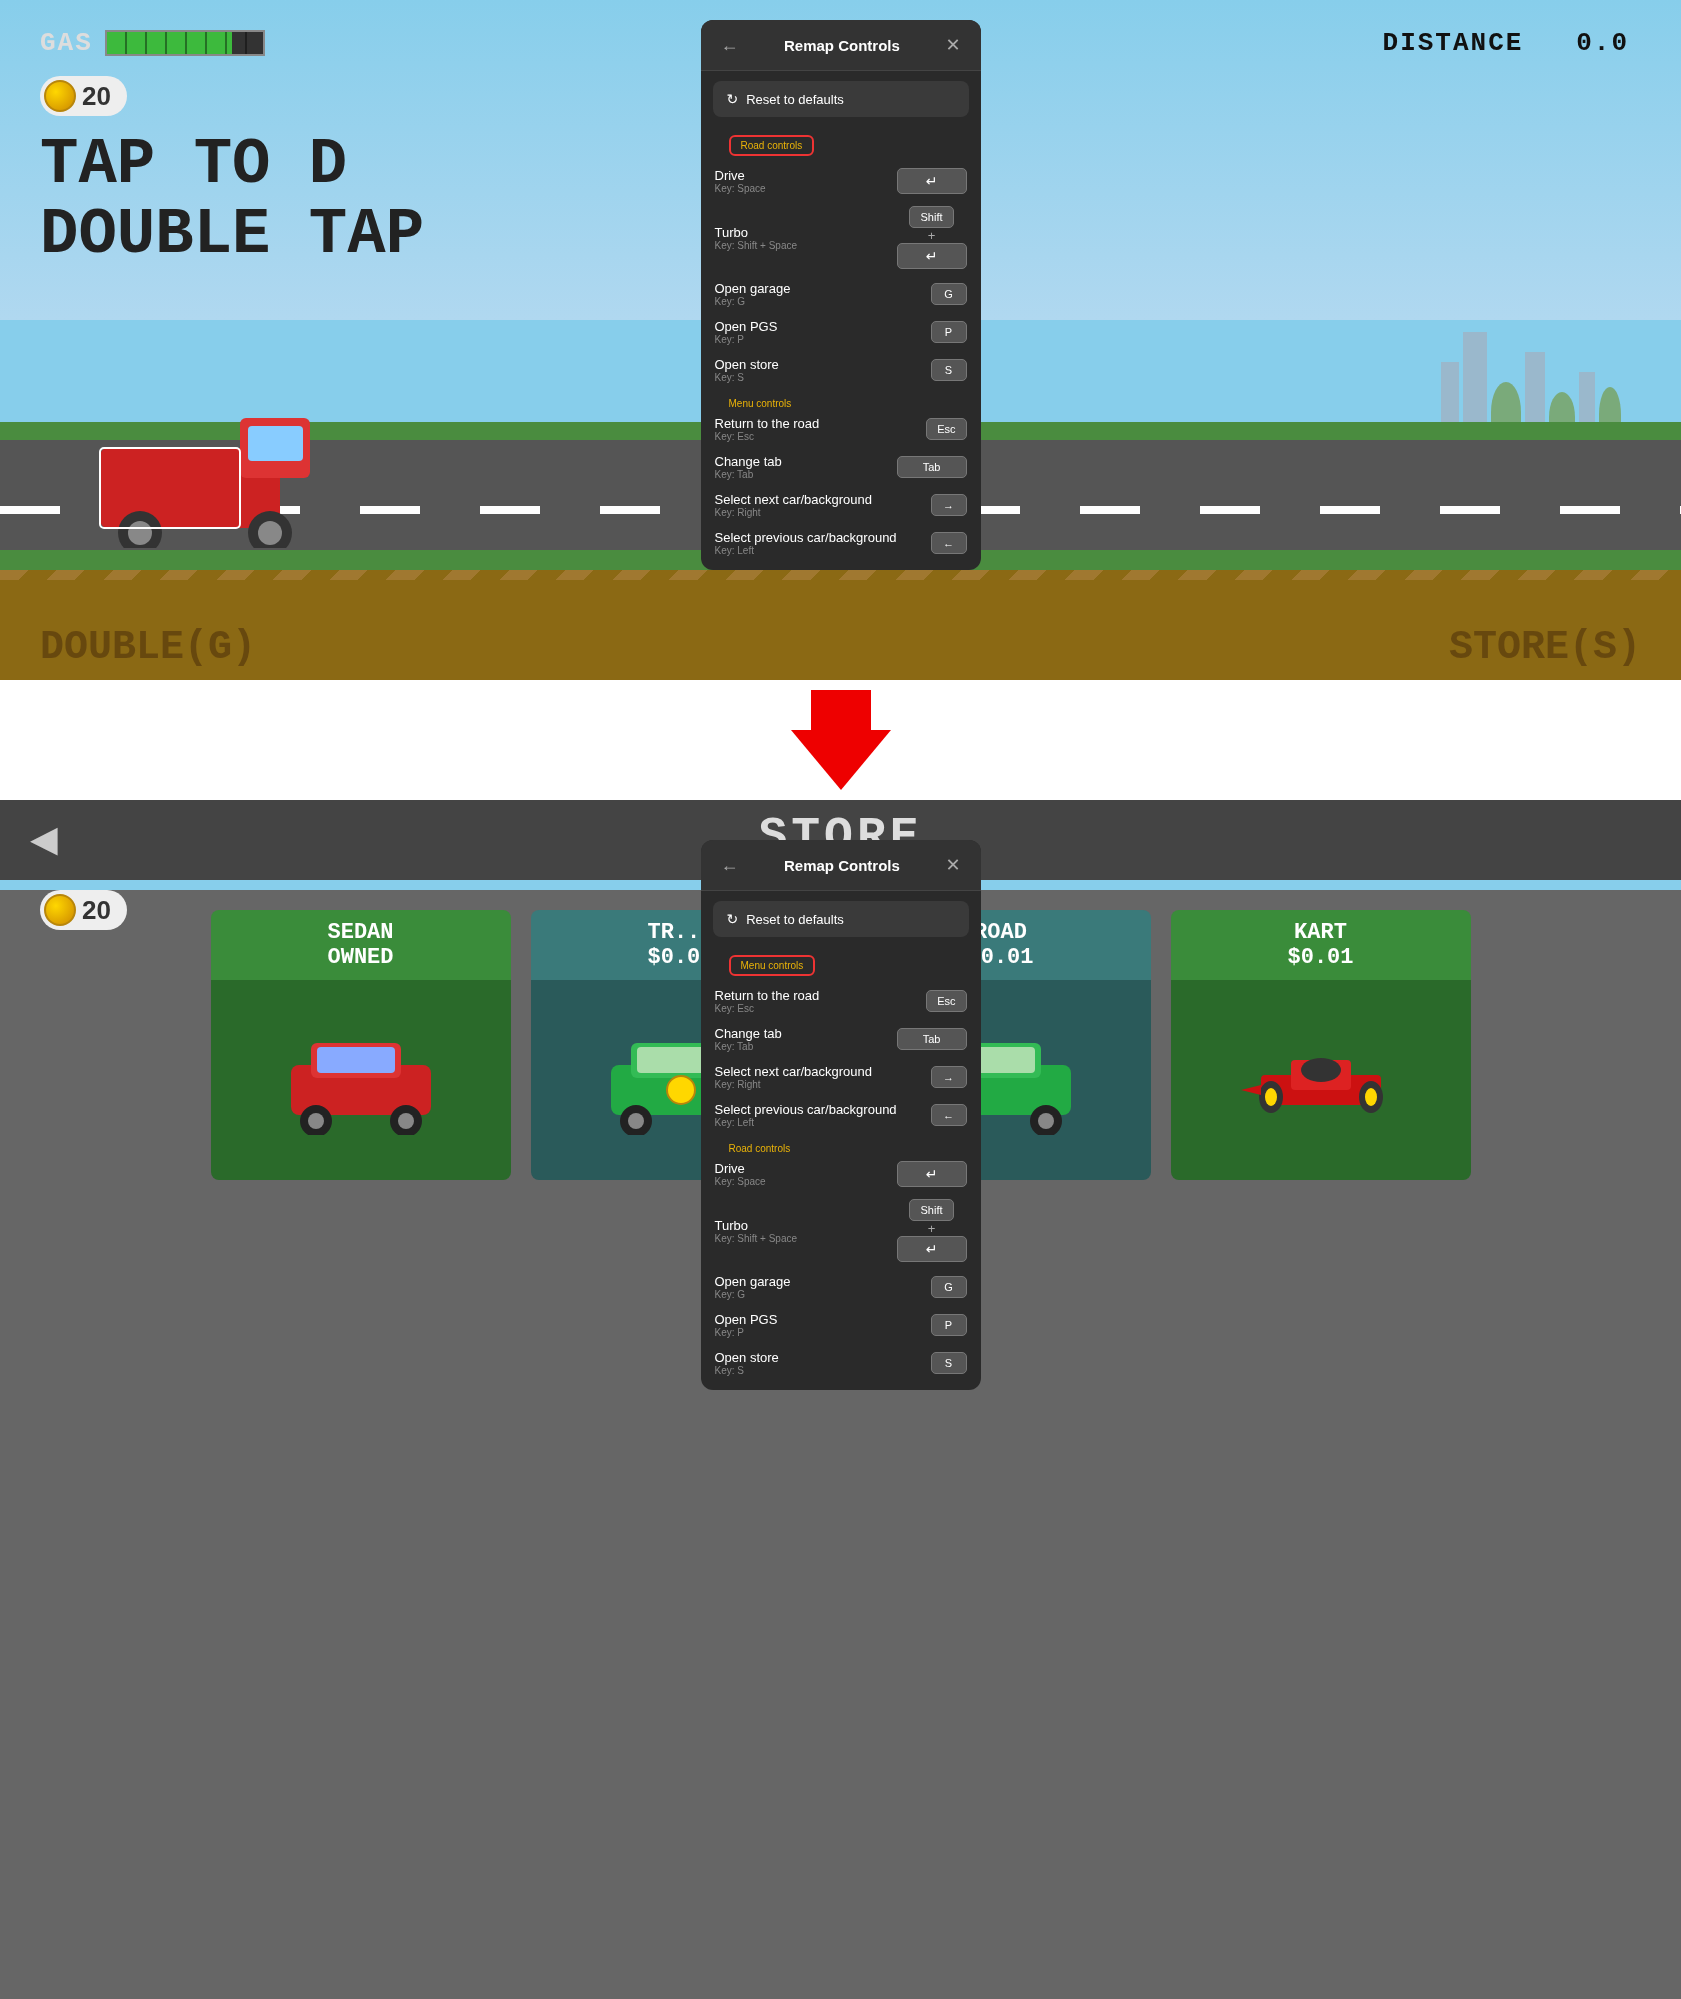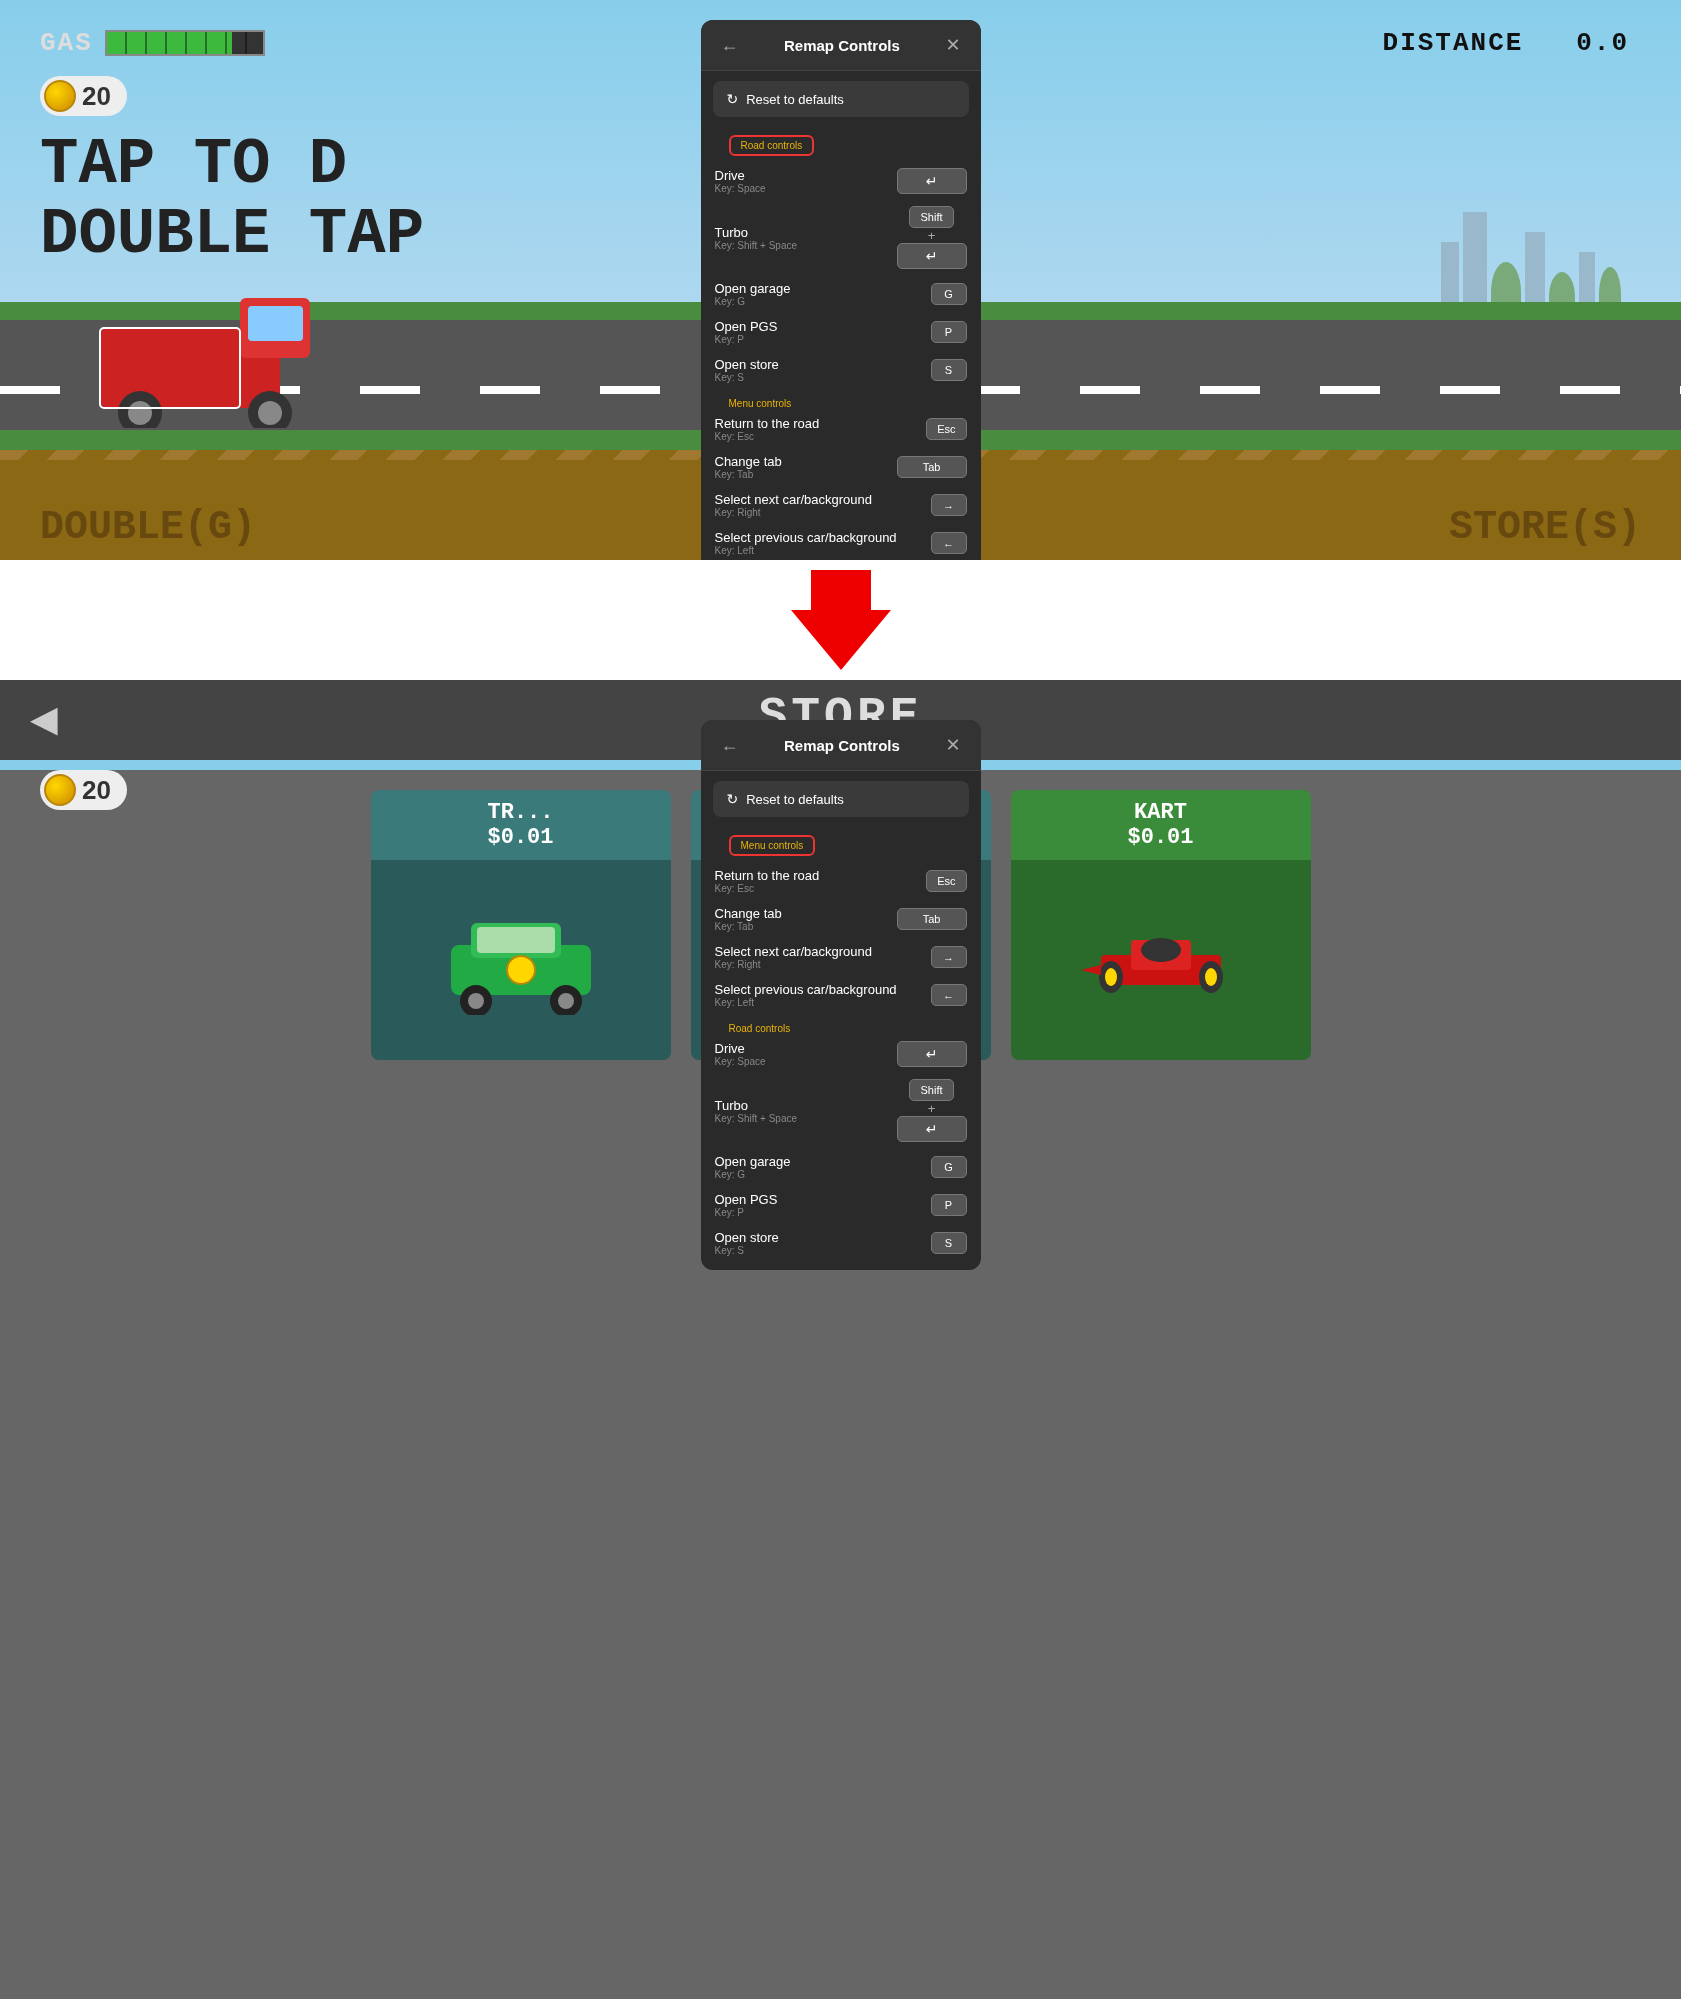--- a/index.html
+++ b/index.html
@@ -1,21 +1,21 @@
 <!DOCTYPE html>
 <html><head>
   <meta charset="utf-8">
   <style>
     * { box-sizing: border-box; margin: 0; padding: 0; }
     body { width: 1681px; background: #fff; font-family: Arial, sans-serif; }
 
     
     .top-half {
       width: 1681px;
-      height: 560px;
+      height: 680px;
       position: relative;
       overflow: hidden;
       background: #87CEEB;
     }
 
     
     .sky {
       position: absolute;
       top: 0; left: 0; right: 0;
       height: 320px;
@@ -556,20 +556,34 @@
   <button class="back-btn">◀</button>
   <div class="store-title">STORE</div>
 
   <div class="hud-coins-bottom">
     <div class="coin"></div>
     <span class="coin-count">20</span>
   </div>
 
   <div class="store-grid">
 
+    <div class="car-card green-bg">
+      <div class="car-card-header">SEDAN<br>OWNED</div>
+      <div class="car-card-image">
+        <svg width="180" height="110" viewBox="0 0 180 110">
+          <rect x="20" y="40" width="140" height="50" rx="8" fill="#cc2222"></rect>
+          <rect x="40" y="18" width="90" height="35" rx="6" fill="#dd3333"></rect>
+          <rect x="46" y="22" width="78" height="26" rx="4" fill="#88aaff"></rect>
+          <circle cx="45" cy="96" r="16" fill="#222"></circle>
+            <circle cx="45" cy="96" r="8" fill="#888"></circle>
+          <circle cx="135" cy="96" r="16" fill="#222"></circle>
+            <circle cx="135" cy="96" r="8" fill="#888"></circle>
+        </svg>
+      </div>
+    </div>
 
     <div class="car-card teal-bg">
       <div class="car-card-header">TR...<br>$0.01</div>
       <div class="car-card-image">
         <svg width="180" height="110" viewBox="0 0 180 110">
           <rect x="20" y="40" width="140" height="50" rx="8" fill="#22aa44"></rect>
           <rect x="40" y="18" width="90" height="35" rx="6" fill="#33bb55"></rect>
           <rect x="46" y="22" width="78" height="26" rx="4" fill="#aaddaa"></rect>
           <circle cx="45" cy="96" r="16" fill="#222"></circle>
             <circle cx="45" cy="96" r="8" fill="#888"></circle>

